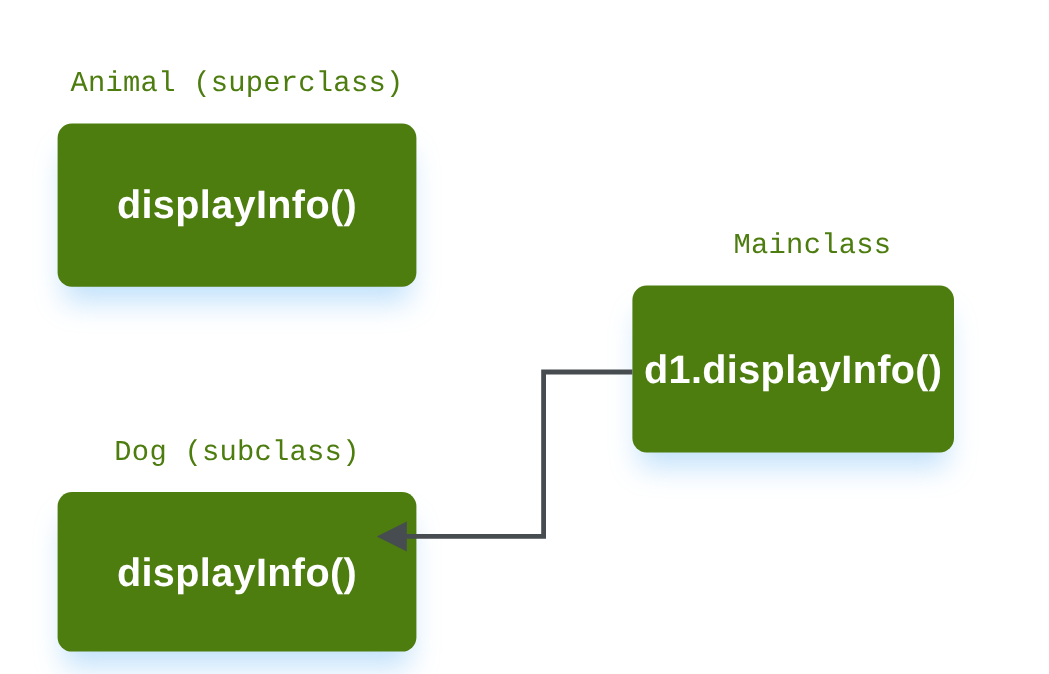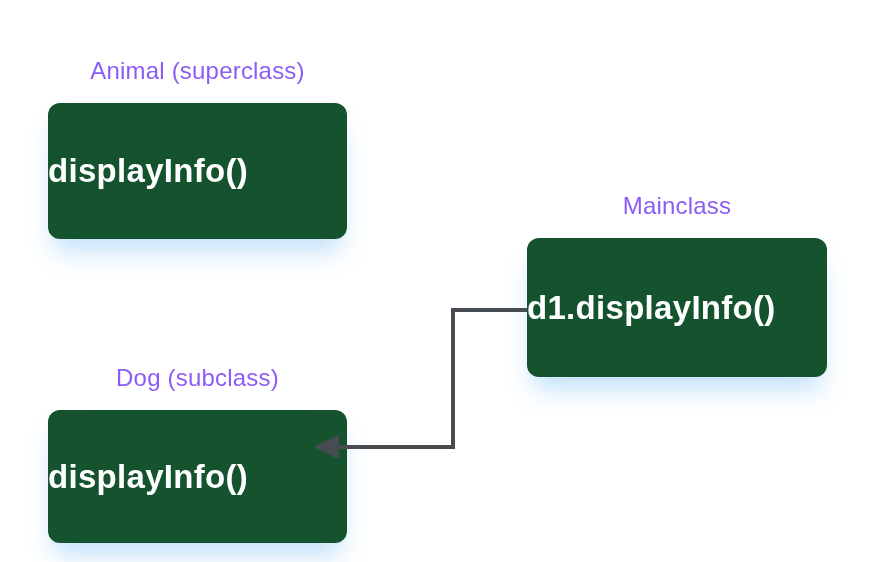--- a/index.html
+++ b/index.html
@@ -14,44 +14,46 @@
     background: #ffffff;
     overflow: hidden;
   }
   .node {
     position: absolute;
     text-align: center;
   }
   .node-label {
     font-size: 24px;
     line-height: 34px;
-    color: #8b5cf6;
+    color: #4d7c0f;
     letter-spacing: 0.2px;
     margin-bottom: 15px;
     white-space: nowrap;
+    font-family: Liberation Mono, monospace;
   }
   .node-box {
-    background: #14532d;
+    background: #4d7c0f;
     border-radius: 12px;
     display: flex;
     align-items: center;
+    justify-content: center;
     box-shadow: 0 18px 24px -6px rgba(100, 181, 246, 0.40);
   }
   .node-box .code {
     color: #ffffff;
     font-size: 33px;
     font-weight: 700;
     letter-spacing: 0.3px;
     white-space: nowrap;
   }
   
   .node-animal    { left: 48px;  top: 54px;  width: 299px; }
   .node-animal .node-box    { width: 299px; height: 136px; }
   .node-mainclass { left: 527px; top: 189px; width: 300px; }
-  .node-mainclass .node-box { width: 300px; height: 139px; }
+  .node-mainclass .node-box { width: 268px; height: 139px; }
   .node-dog       { left: 48px;  top: 329px; width: 299px; margin-top: 32px; }
   .node-dog .node-box       { width: 299px; height: 133px; }
 
   .connector-layer {
     position: absolute;
     inset: 0;
     width: 874px;
     height: 562px;
     pointer-events: none;
   }

